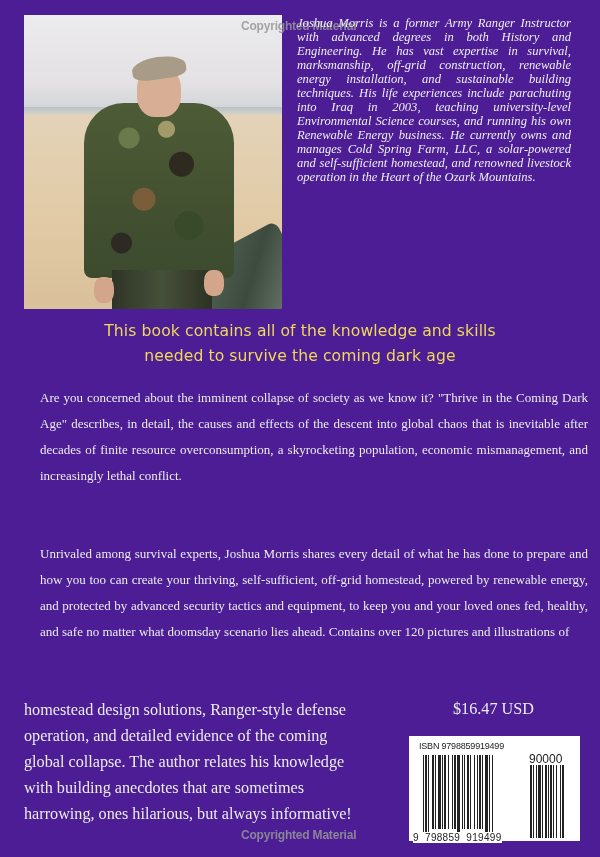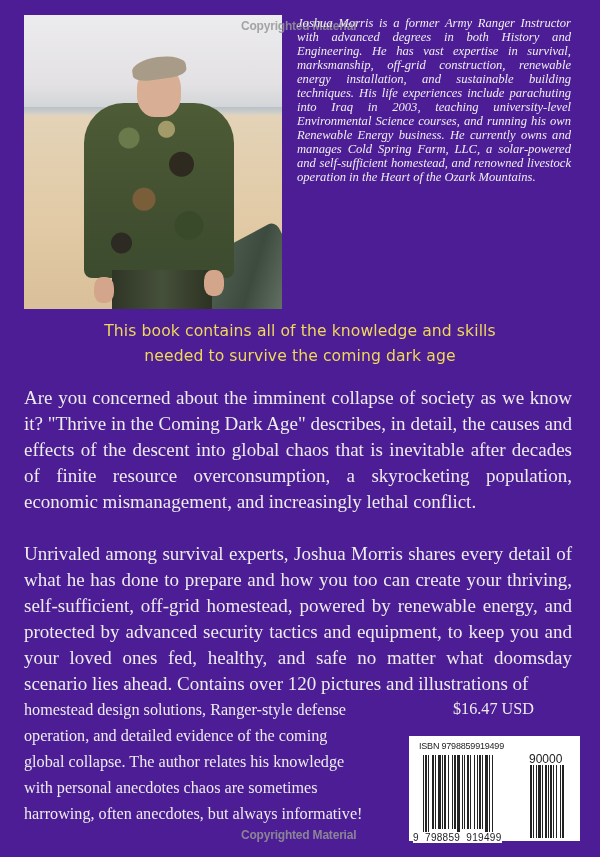--- a/index.html
+++ b/index.html
@@ -63,22 +63,22 @@
 
   
   .headline {
     position: absolute; left: 0; top: 319px; width: 600px; text-align: center;
     font-family: "DejaVu Sans", "Liberation Sans", sans-serif; font-weight: normal;
     font-size: 15.6px; line-height: 25px; color: #f0d85a; letter-spacing: 0.1px;
   }
 
   
   .body-text {
-    position: absolute; left: 24px; width: 548px;
-    font-size: 19px; line-height: 26px; text-align: justify; color: #ececec;
+    position: absolute; left: 40px; width: 548px;
+    font-size: 13px; line-height: 26px; text-align: justify; color: #ececec;
   }
   .p1 { top: 385px; }
   .p2 { top: 541px; }
   .p3 { position:absolute; left:24px; top: 723px; width: 380px;
     font-size: 16.2px; line-height: 26px; color:#ececec; }
   .p2-tail { position:absolute; left:24px; top:697px; width: 340px; font-size:16.2px; line-height:26px; color:#ececec; white-space: nowrap; }
 
   .price {
     position: absolute; left: 453px; top: 700px;
     font-size: 16.2px; color: #ececec;
@@ -130,22 +130,22 @@
 
   <div class="body-text p2">Unrivaled among survival experts, Joshua Morris shares every detail of what he has done to prepare and how you too can create your thriving, self-sufficient, off-grid homestead, powered by renewable energy, and protected by advanced security tactics and equipment, to keep you and your loved ones fed, healthy, and safe no matter what doomsday scenario lies ahead. Contains over 120 pictures and illustrations of</div>
 
   <div class="p2-tail">homestead design solutions, Ranger-style defense</div>
 
   <div class="price">$16.47 USD</div>
 
   <div class="p3">
     <div>operation, and detailed evidence of the coming</div>
     <div>global collapse. The author relates his knowledge</div>
-    <div>with personal anecdotes chaos are sometimes</div>
-    <div>harrowing, often anecdotes, but always informative!</div>
+    <div>with building anecdotes that are sometimes</div>
+    <div>harrowing, ones hilarious, but always informative!</div>
   </div>
 
   <div class="barcode-box">
     <div class="isbn-label">ISBN 9798859919499</div>
     <div class="addon-label">90000</div>
     <div class="bars-main" id="bars-main">
         <div class="bar" style="width: 1px;"></div>
         <div class="gap" style="width: 1px;"></div>
         <div class="bar" style="width: 2px;"></div>
         <div class="gap" style="width: 1px;"></div>

